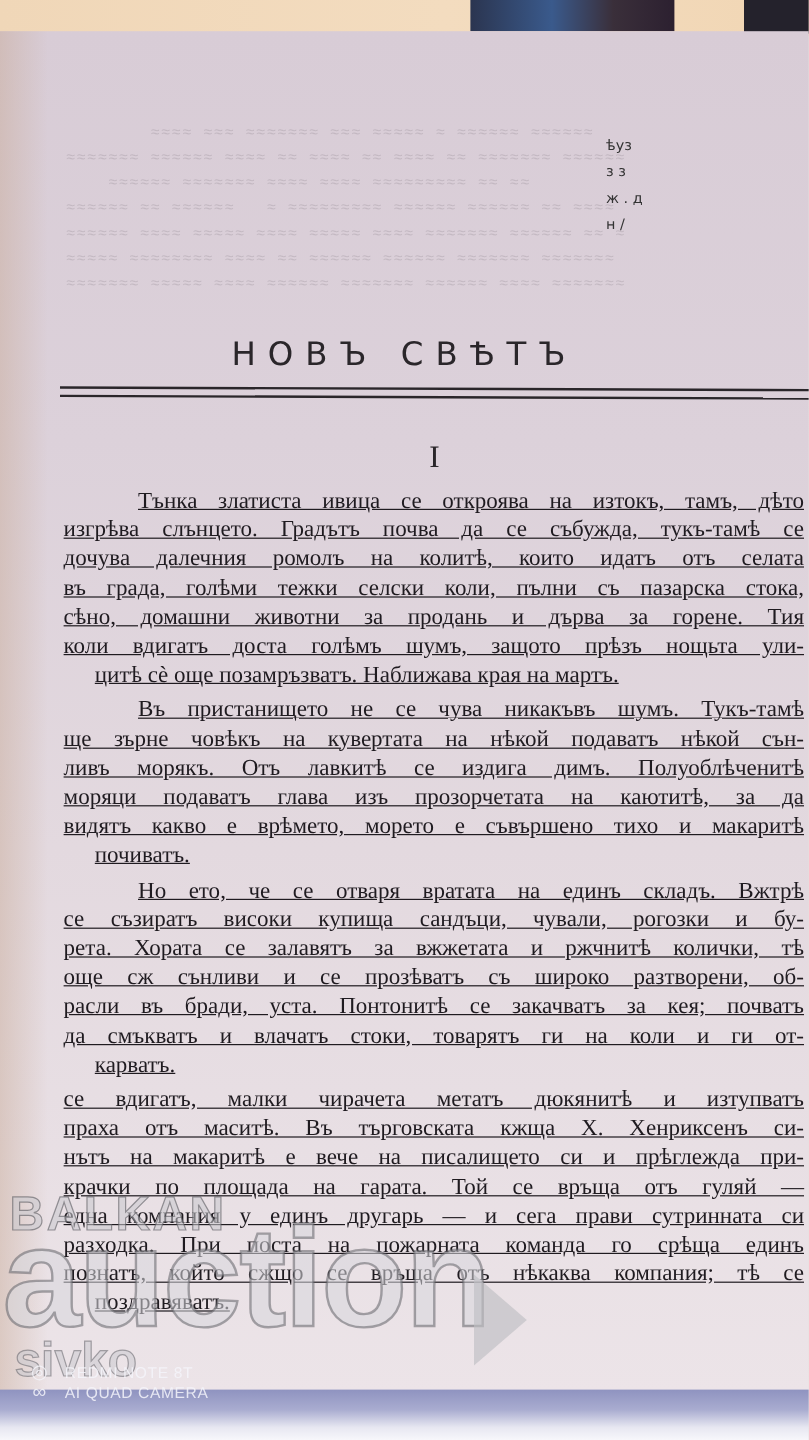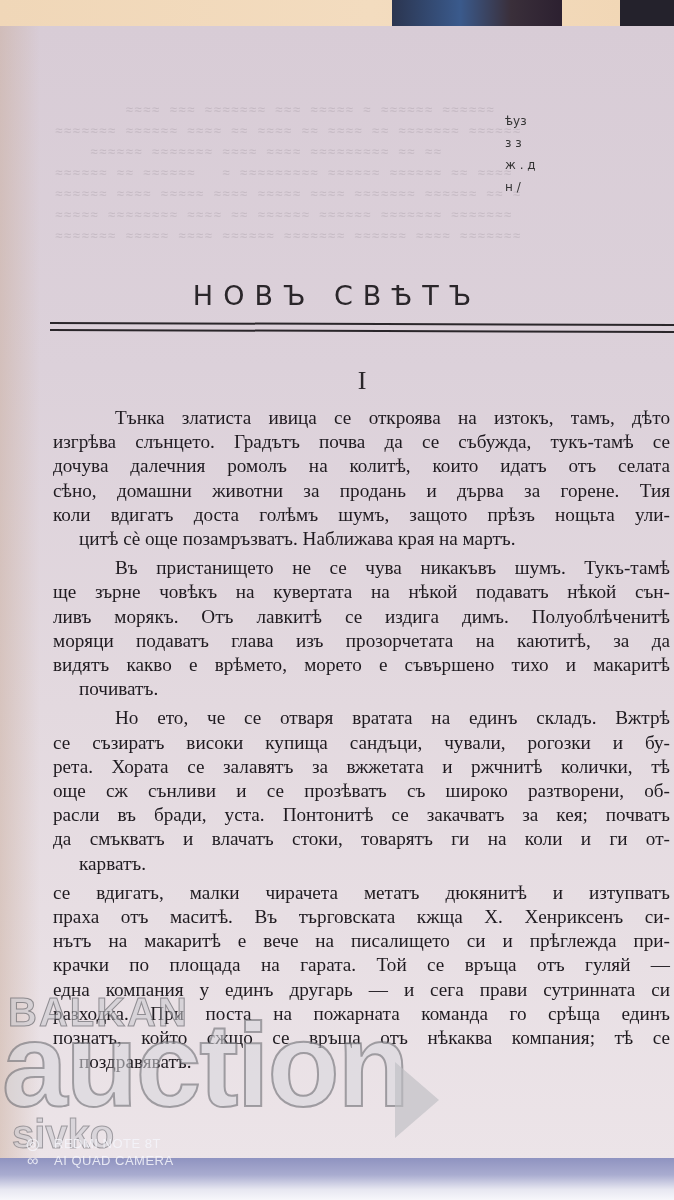--- a/index.html
+++ b/index.html
@@ -49,21 +49,21 @@
   }
   .chapter {
     position: absolute; left: 0; top: 366px; width: 724px; text-align: center;
     font-family: "Liberation Serif", serif; font-size: 26px; color: #2a262a;
   }
   .text {
     position: absolute; left: 53px; top: 406px; width: 617px;
     font-size: 19.2px; line-height: 24.2px; color: #1f1b20;
     font-family: "Liberation Serif", serif;
   }
-  .text p { margin: 0 0 5px 0; text-align: justify; text-align-last: left; }
+  .text p { margin: 0 0 5px 0; text-align: justify; text-align-last: left; text-decoration: underline; }
   .text .line { display: block; white-space: nowrap; text-align: justify; text-align-last: justify; }
   .text .line.last { text-align-last: left; margin-left: 26px; }
   .text .line.indent { padding-left: 62px; }
   .watermark {
     position: absolute; left: 0; top: 990px; width: 640px; height: 180px; pointer-events: none;
   }
   .wm-balkan {
     position: absolute; left: 8px; top: 0px; font-family: "Liberation Sans", sans-serif;
     font-size: 40px; font-weight: bold; letter-spacing: 2px;
     color: rgba(200,200,205,0.55); -webkit-text-stroke: 1px rgba(90,90,95,0.6);
@@ -123,20 +123,21 @@
 
 <div class="title">НОВЪ СВѢТЪ</div>
 <div class="rule"></div>
 <div class="chapter">I</div>
 
 <div class="text">
   <p>
     <span class="line indent">Тънка златиста ивица се откроява на изтокъ, тамъ, дѣто</span>
     <span class="line">изгрѣва слънцето. Градътъ почва да се събужда, тукъ-тамѣ се</span>
     <span class="line">дочува далечния ромолъ на колитѣ, които идатъ отъ селата</span>
+    <span class="line">въ града, голѣми тежки селски коли, пълни съ пазарска стока,</span>
     <span class="line">сѣно, домашни животни за продань и дърва за горене. Тия</span>
     <span class="line">коли вдигатъ доста голѣмъ шумъ, защото прѣзъ нощьта ули-</span>
     <span class="line last">цитѣ сѐ още позамръзватъ. Наближава края на мартъ.</span>
   </p>
   <p>
     <span class="line indent">Въ пристанището не се чува никакъвъ шумъ. Тукъ-тамѣ</span>
     <span class="line">ще зърне човѣкъ на кувертата на нѣкой подаватъ нѣкой сън-</span>
     <span class="line">ливъ морякъ. Отъ лавкитѣ се издига димъ. Полуоблѣченитѣ</span>
     <span class="line">моряци подаватъ глава изъ прозорчетата на каютитѣ, за да</span>
     <span class="line">видятъ какво е врѣмето, морето е съвършено тихо и макаритѣ</span>

